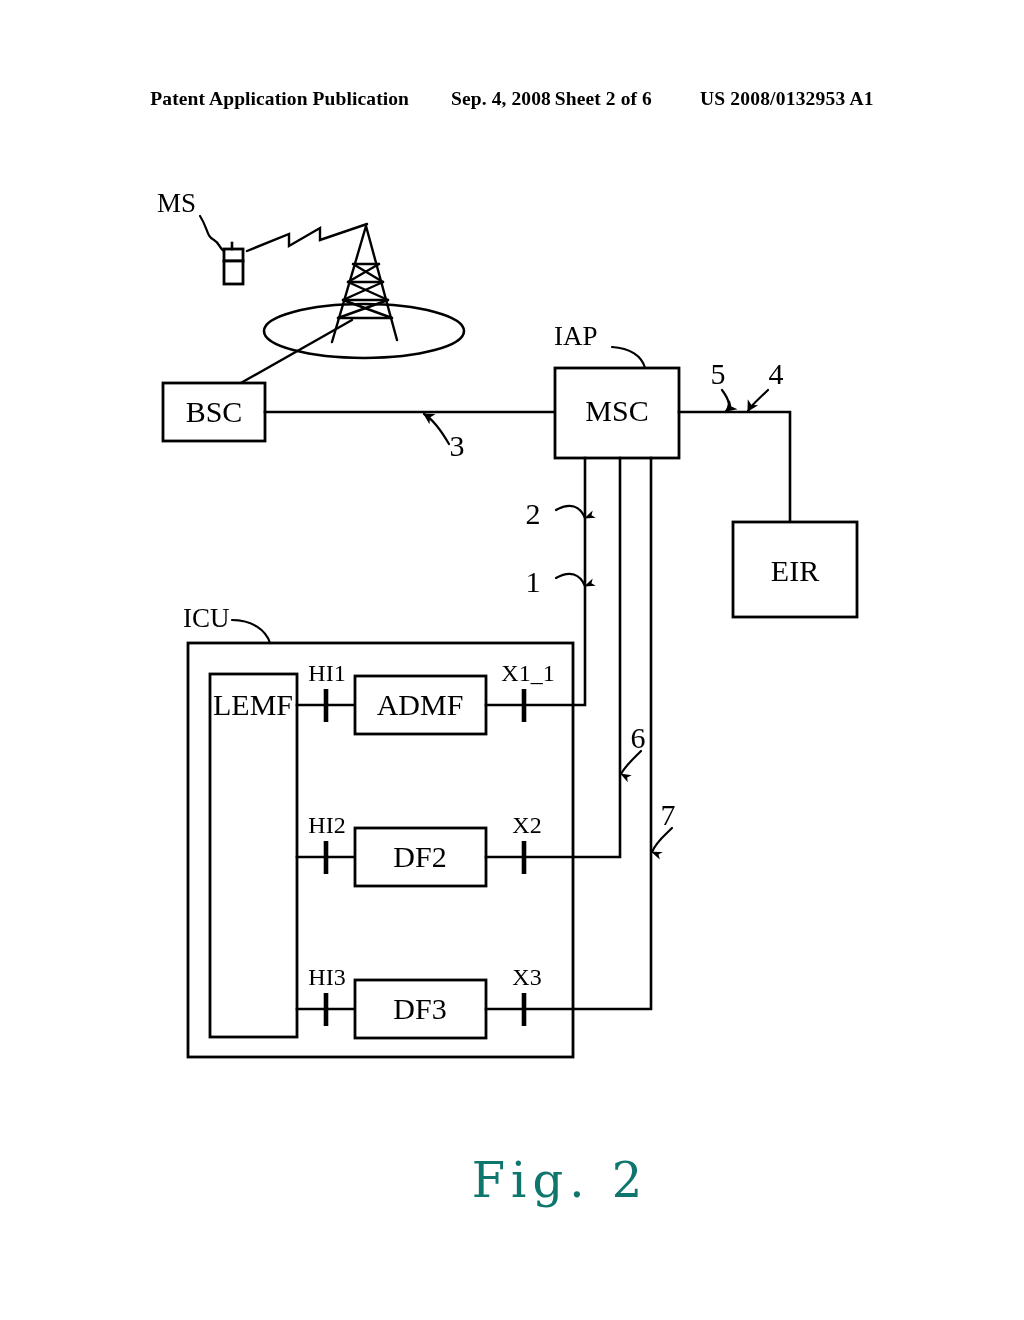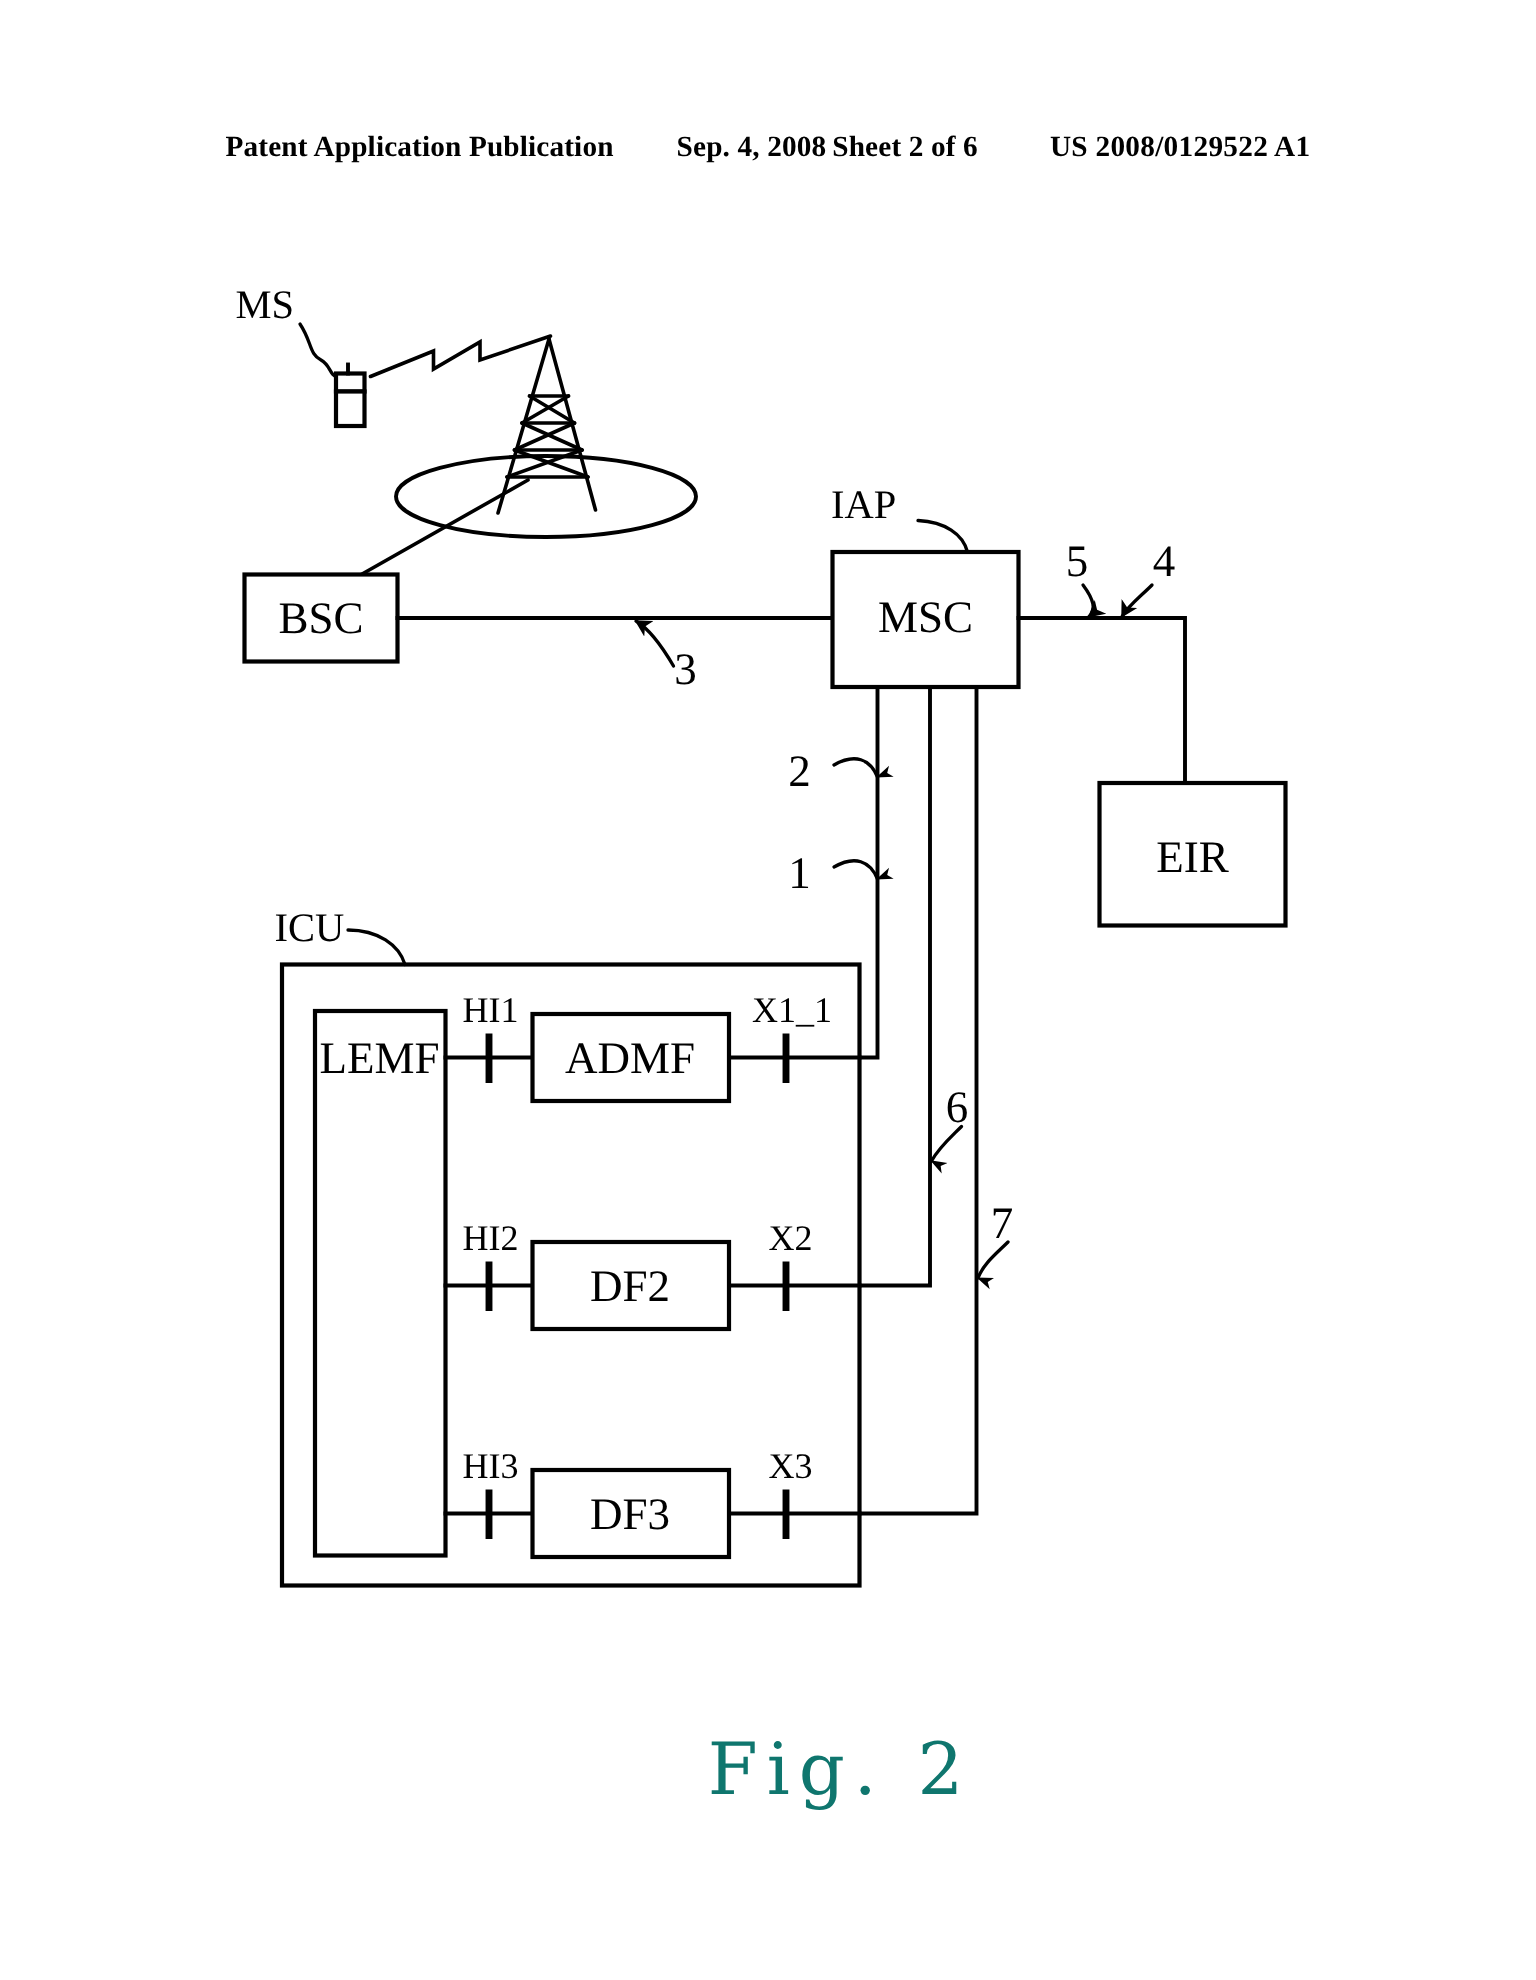--- a/index.html
+++ b/index.html
@@ -120,21 +120,21 @@
 </style>
 </head>
 <body>
 
 <div id="page">
 
   <div class="pub-header">
     <span class="h-title">Patent Application Publication</span>
     <span class="h-date">Sep. 4, 2008</span>
     <span class="h-sheet">Sheet 2 of 6</span>
-    <span class="h-num">US 2008/0129522 A1</span>
+    <span class="h-num">US 2008/0132953 A1</span>
   </div>
 
   <svg id="figure-svg" viewBox="0 0 1024 1320">
 
     <defs>
       <marker id="ah-down" markerWidth="10" markerHeight="12" refX="5" refY="10" orient="auto" markerUnits="userSpaceOnUse">
         <path d="M1,0 L5,11 L9,0 L5,3 Z" fill="#000"></path>
       </marker>
       <marker id="ah-generic" markerWidth="11" markerHeight="13" refX="10" refY="6.5" orient="auto" markerUnits="userSpaceOnUse">
         <path d="M0,0.5 L11,6.5 L0,12.5 L3,6.5 Z" fill="#000"></path>

